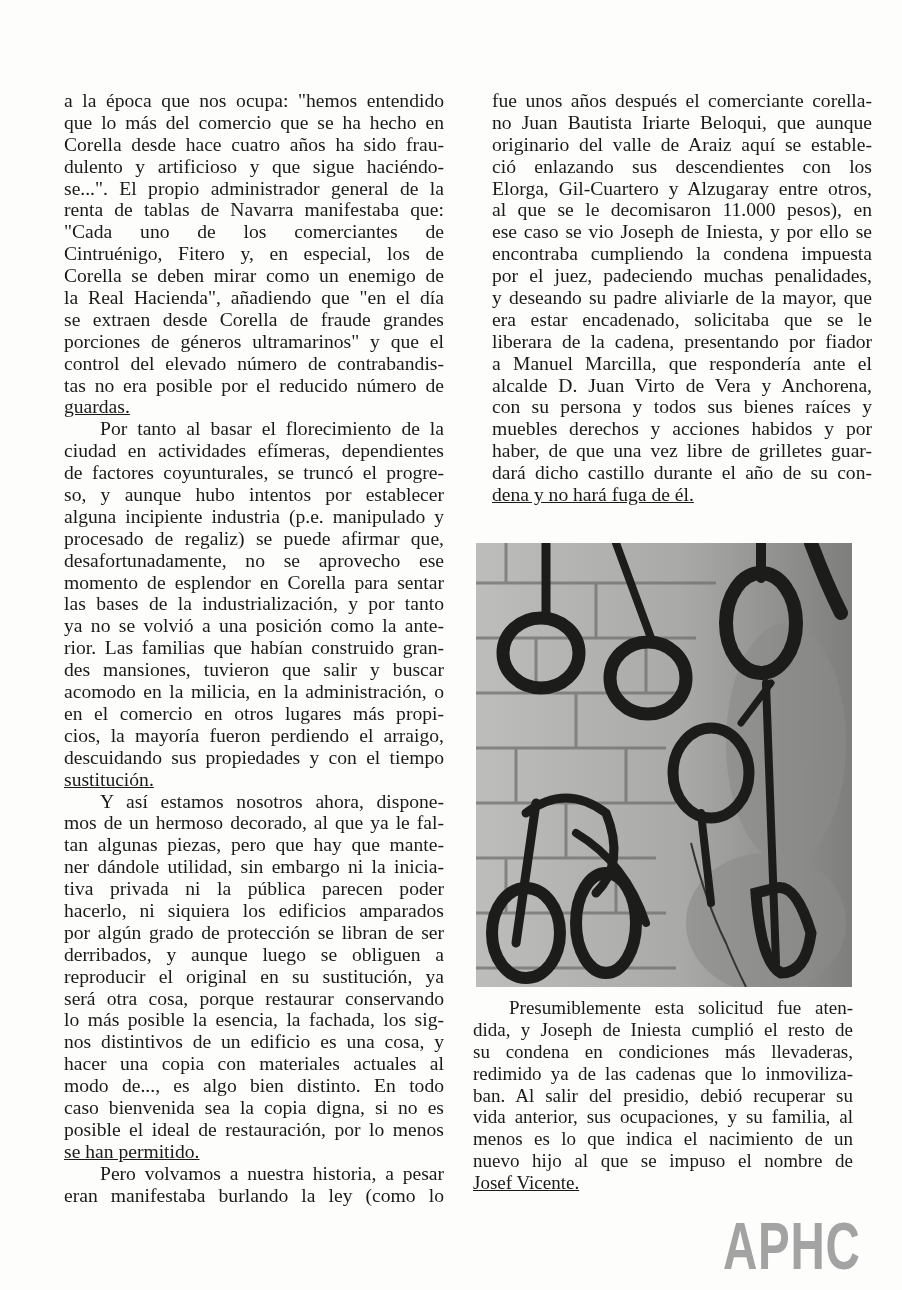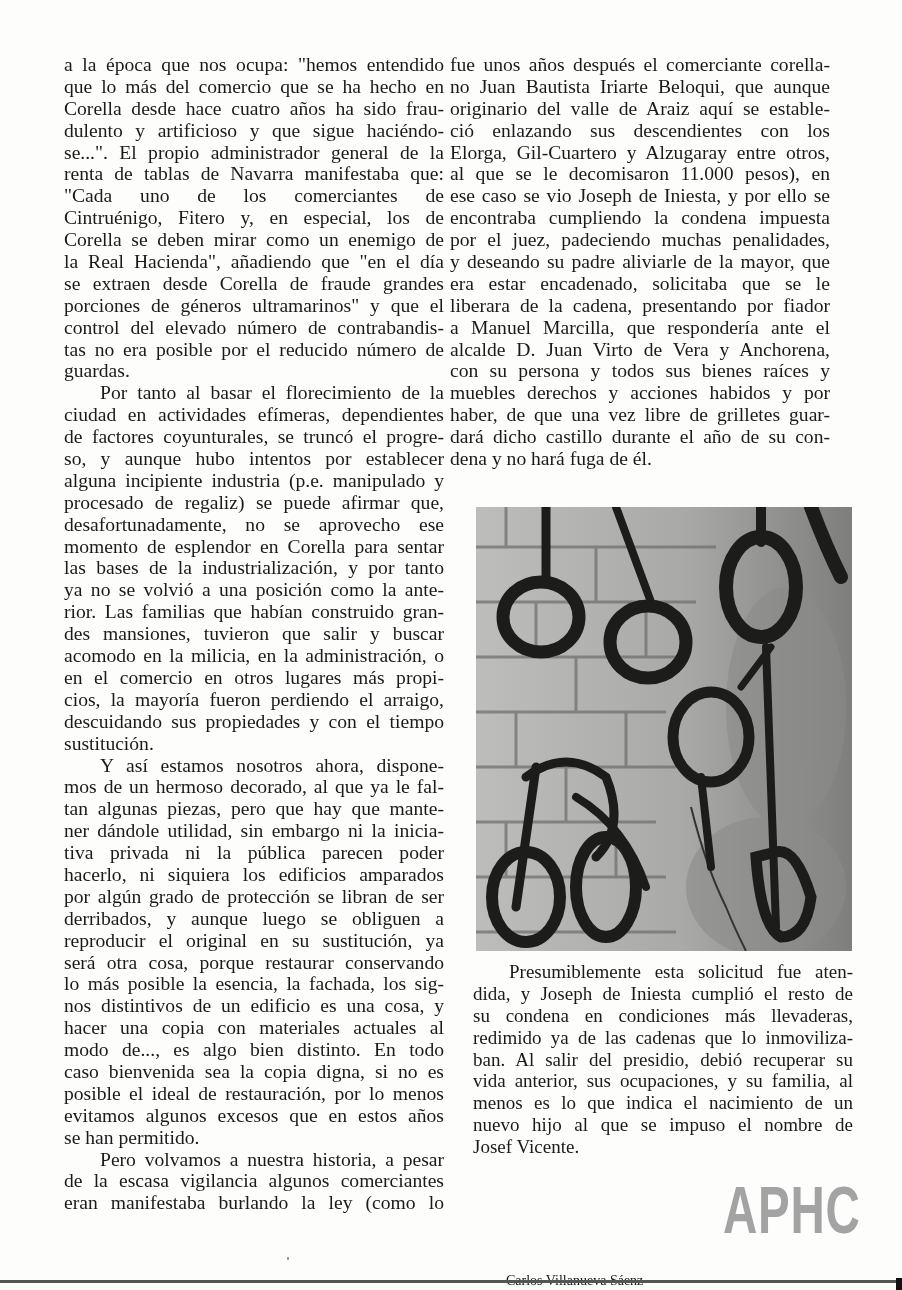--- a/index.html
+++ b/index.html
@@ -2,29 +2,29 @@
 <html><head>
 <meta charset="utf-8">
 <style>
   html, body { margin: 0; padding: 0; }
   body {
     width: 902px; height: 1290px; position: relative; overflow: hidden;
     background: #fdfdfc;
     font-family: "Liberation Serif", "DejaVu Serif", serif;
     color: #1a1a1a;
   }
-  .page { position: absolute; inset: 0; }
+  .page { position: absolute; inset: 0; margin-top: 36px; }
   .col {
     position: absolute; top: 54px; width: 380px;
     font-size: 19.6px; line-height: 21.9px;
   }
   .col-left { left: 64px; }
-  .col-right { left: 450px; }
+  .col-right { left: 492px; }
   .line { display: block; white-space: nowrap; text-align: justify; text-align-last: justify; height: 21.9px; }
-  .line.last { text-align-last: left; }
+  .line.last { text-align-last: left; text-decoration: underline; }
   .line.indent { padding-left: 36px; }
   .photo {
     position: absolute; left: 476px; top: 507px; width: 376px; height: 444px;
     background: #9a9a98; overflow: hidden;
   }
   .photo svg { display: block; width: 100%; height: 100%; }
   .col-right-2 { position: absolute; left: 473px; top: 961px; width: 380px; font-size: 19px; line-height: 21.9px; }
   .signature {
     position: absolute; left: 506px; top: 1273px; font-size: 14px; white-space: nowrap;
   }
@@ -87,24 +87,22 @@
       <span class="line">por algún grado de protección se libran de ser</span>
       <span class="line">derribados, y aunque luego se obliguen a</span>
       <span class="line">reproducir el original en su sustitución, ya</span>
       <span class="line">será otra cosa, porque restaurar conservando</span>
       <span class="line">lo más posible la esencia, la fachada, los sig-</span>
       <span class="line">nos distintivos de un edificio es una cosa, y</span>
       <span class="line">hacer una copia con materiales actuales al</span>
       <span class="line">modo de..., es algo bien distinto. En todo</span>
       <span class="line">caso bienvenida sea la copia digna, si no es</span>
       <span class="line">posible el ideal de restauración, por lo menos</span>
-      <span class="line">evitamos algunos excesos que en estos años</span>
       <span class="line last">se han permitido.</span>
       <span class="line indent">Pero volvamos a nuestra historia, a pesar</span>
-      <span class="line">de la escasa vigilancia algunos comerciantes</span>
       <span class="line">eran manifestaba burlando la ley (como lo</span>
     </div>
 
   <div class="col col-right" id="right-col-top">
       <span class="line">fue unos años después el comerciante corella-</span>
       <span class="line">no Juan Bautista Iriarte Beloqui, que aunque</span>
       <span class="line">originario del valle de Araiz aquí se estable-</span>
       <span class="line">ció enlazando sus descendientes con los</span>
       <span class="line">Elorga, Gil-Cuartero y Alzugaray entre otros,</span>
       <span class="line">al que se le decomisaron 11.000 pesos), en</span>

